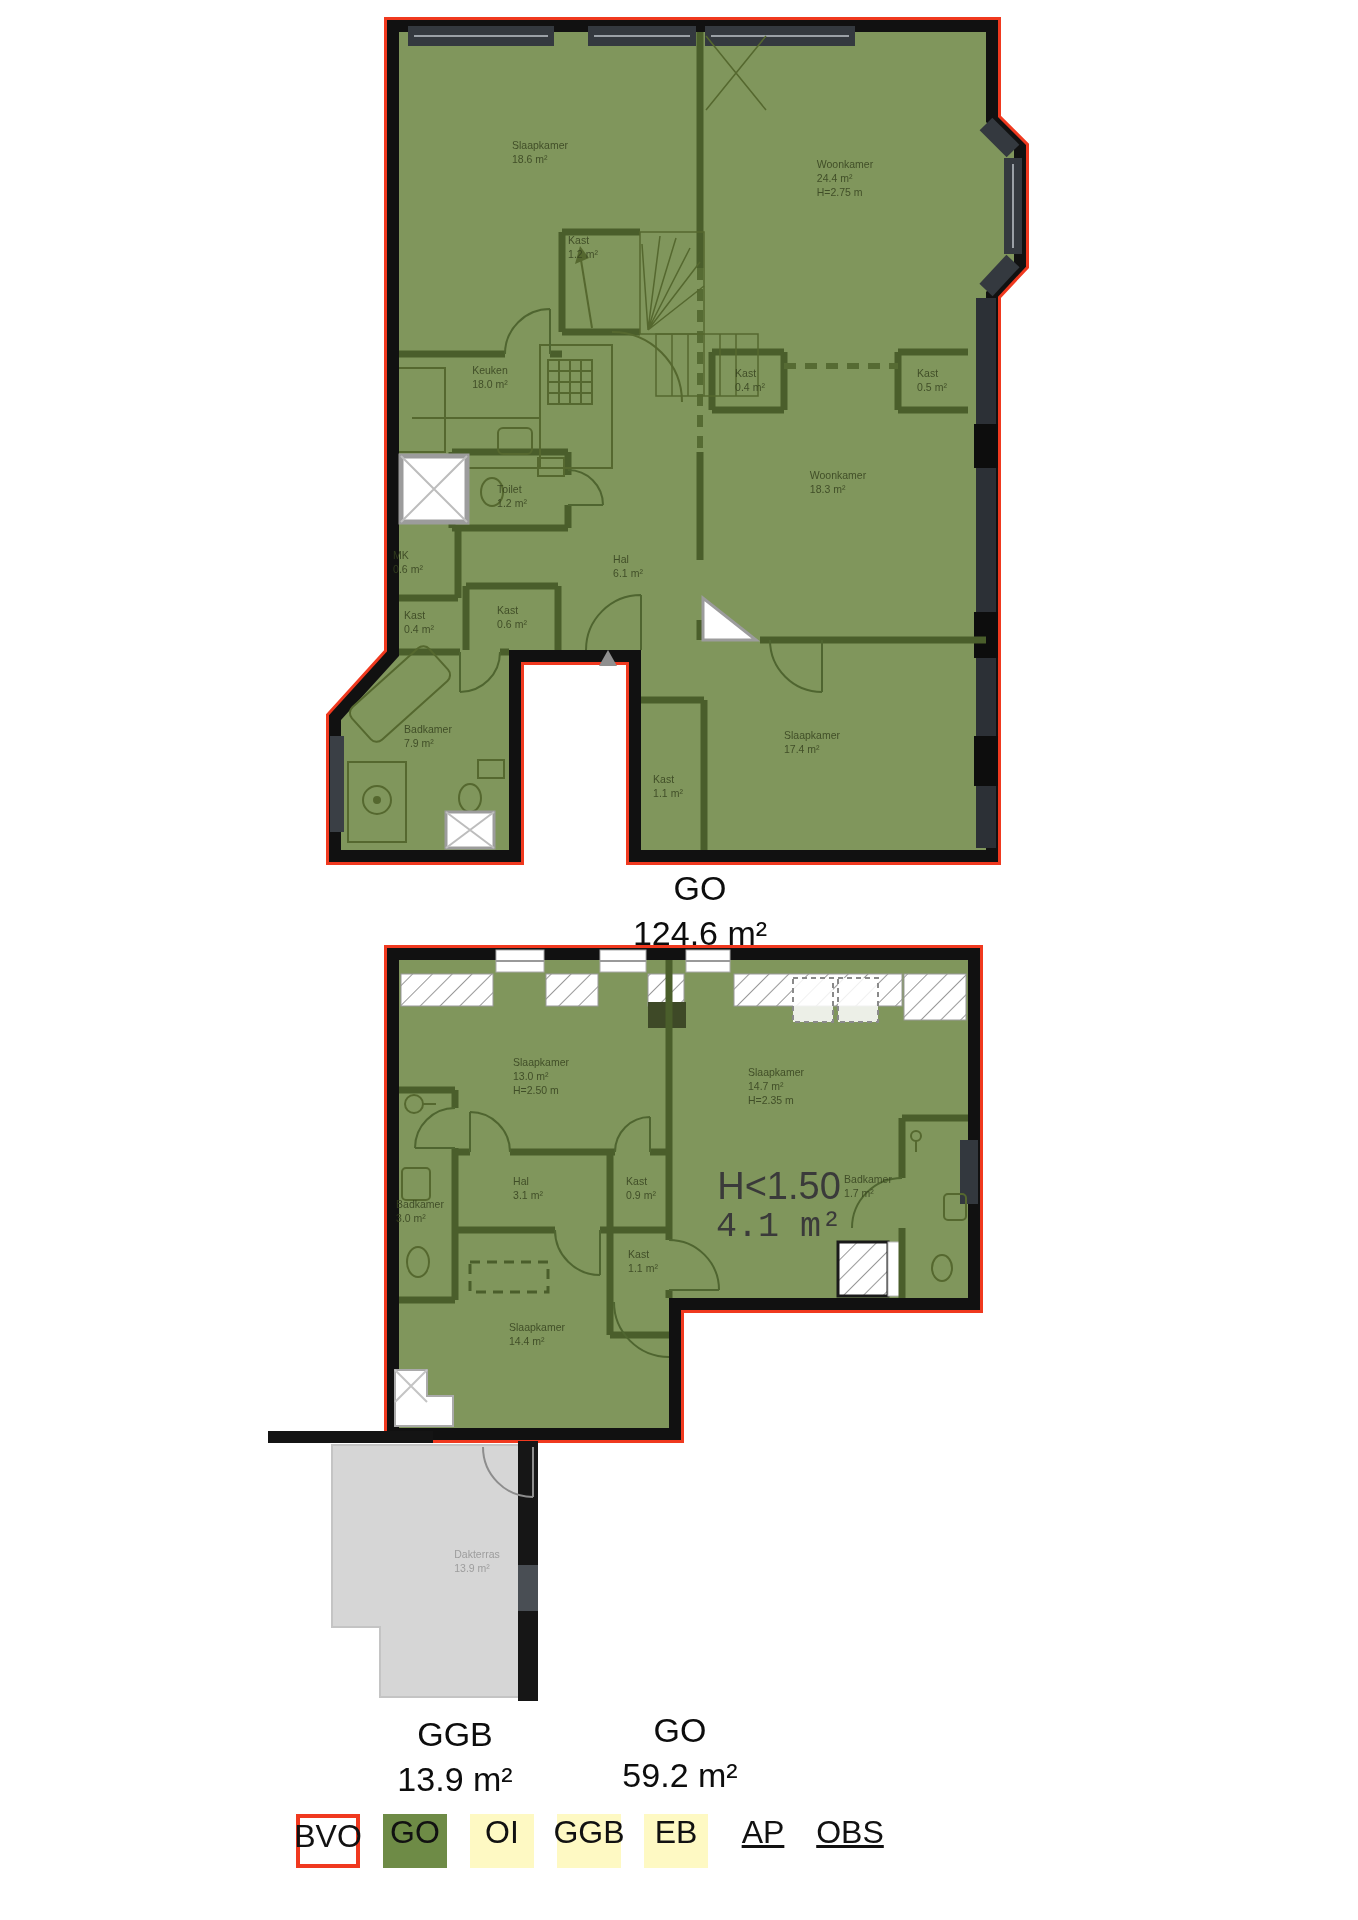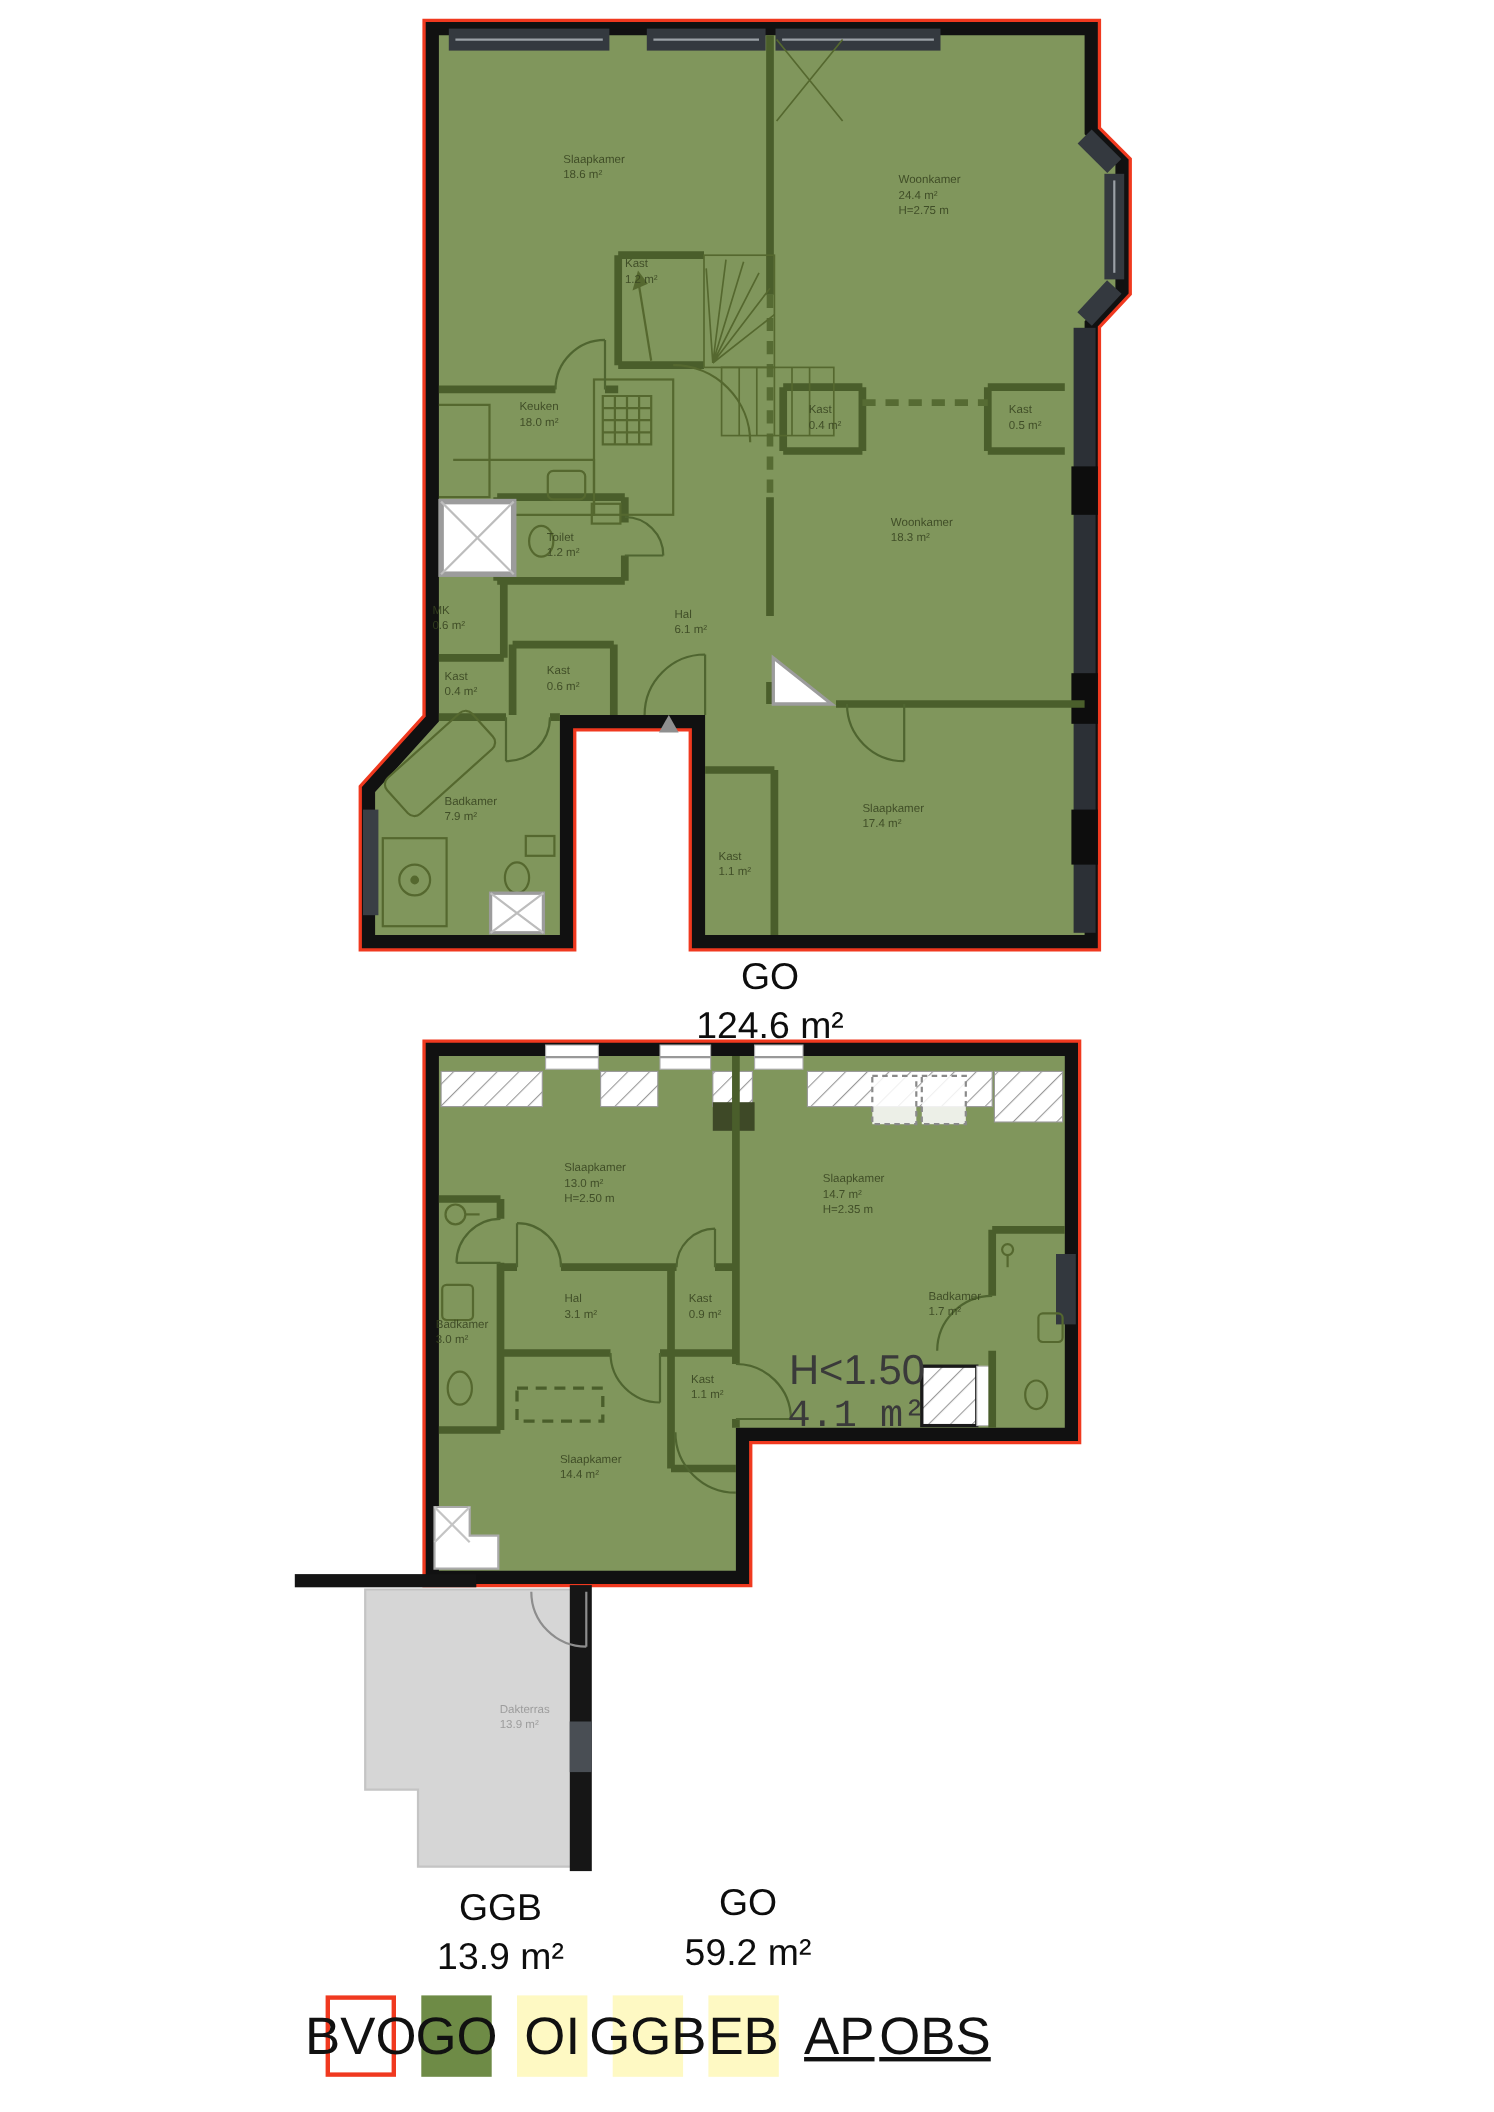--- a/index.html
+++ b/index.html
@@ -8,22 +8,22 @@
   .plan-svg{position:absolute;left:0;top:0;}
   .room-label{position:absolute;transform:translate(-50%,-50%);text-align:left;
     font-size:10.5px;line-height:1.35;color:#36421f;opacity:.85;white-space:nowrap;}
   .room-label.gray{color:#9d9d9d;opacity:1;margin-left:44px;}
   .area-label{position:absolute;transform:translate(-50%,0);text-align:center;
     font-size:34px;line-height:1.32;color:#0d0d0d;}
   .low-note{position:absolute;transform:translate(-50%,0);text-align:center;
     color:#3a3a3a;font-size:38px;line-height:1.1;}
   .low-note .l2{font-size:35px;font-family:Liberation Mono, monospace;}
   .legend{position:absolute;left:296px;top:1814px;display:flex;align-items:center;gap:23px;}
-  .legend .sw{width:64px;height:74px;display:flex;align-items:center;justify-content:center;
-    font-size:48px;color:#111;box-sizing:border-box;}
+  .legend .sw{width:64px;height:54px;display:flex;justify-content:center;
+    font-size:32px;color:#111;box-sizing:border-box;}
   .sw-bvo{background:#fff;border:4px solid #f0391f;}
   .sw-go{background:#6e8b46;}
   .sw-gray{background:#fef9c3;}
   .sw-none{background:transparent;width:78px;text-decoration:underline;}
 </style>
 </head>
 <body>
 
 <div class="page">
 
@@ -283,21 +283,21 @@
 </div>
 <div class="room-label" style="left:537px;top:1334px">
   <div>Slaapkamer</div>
   <div>14.4 m²</div>
 </div>
 <div class="room-label gray" style="left:433px;top:1561px">
   <div>Dakterras</div>
   <div>13.9 m²</div>
 </div>
 
-<div class="low-note" style="left:779px;top:1226px">
+<div class="low-note" style="left:779px;top:1166px">
   <div>H&lt;1.50</div>
   <div class="l2">4.1 m²</div>
 </div>
 
 <div class="area-label" style="left:700px;top:866px">
   <div>GO</div>
   <div>124.6 m²</div>
 </div>
 <div class="area-label" style="left:455px;top:1712px">
   <div>GGB</div>

